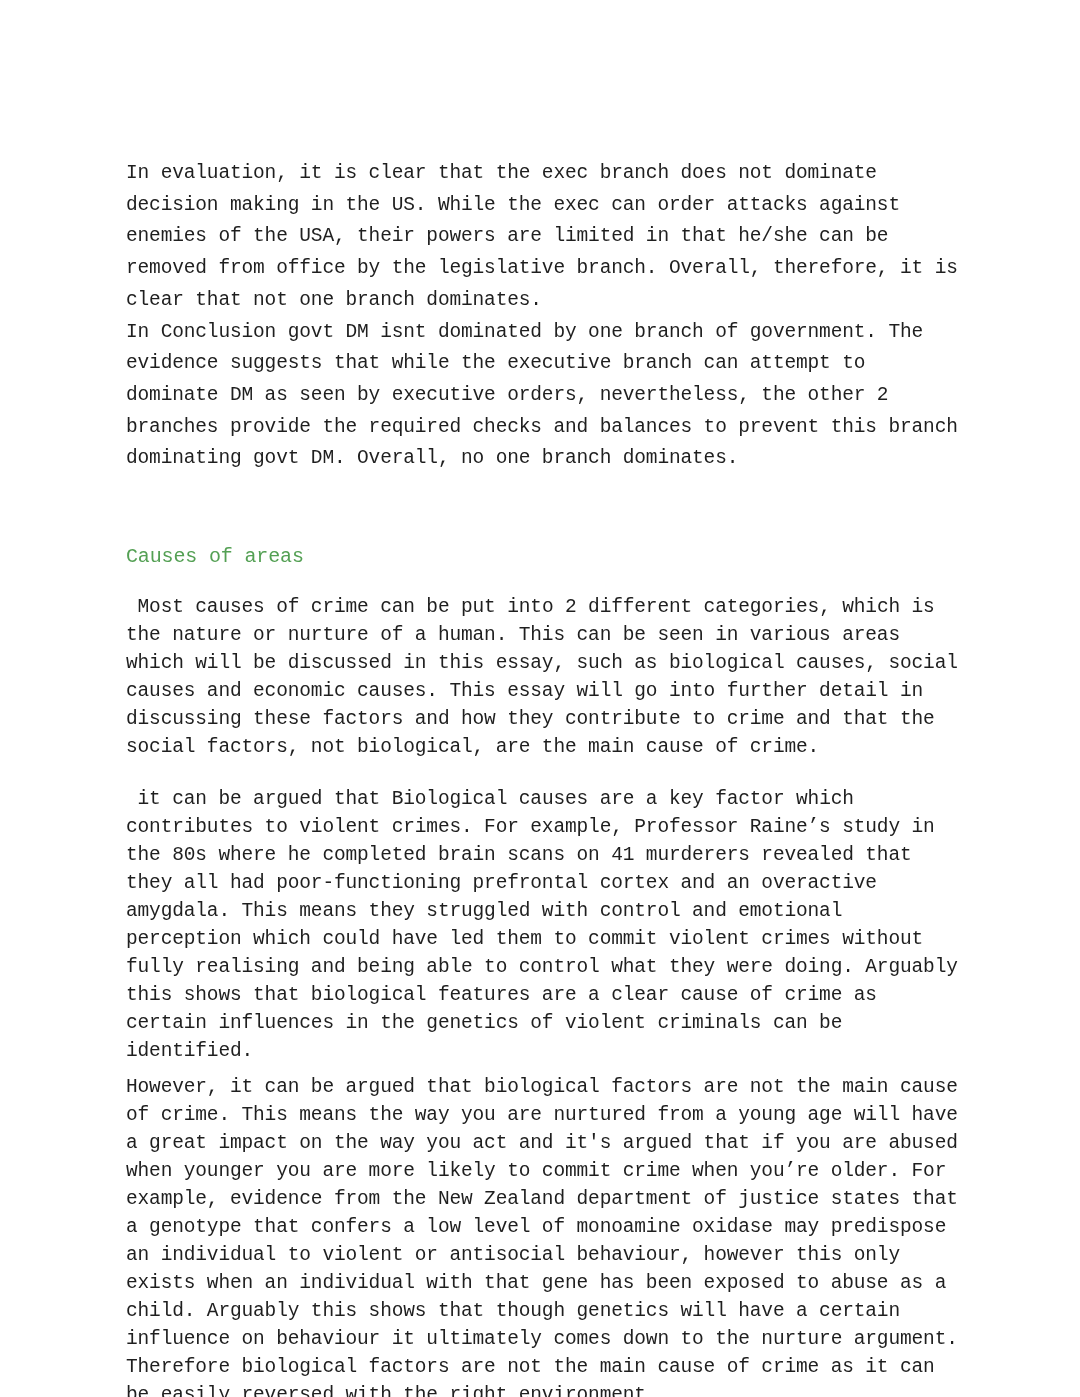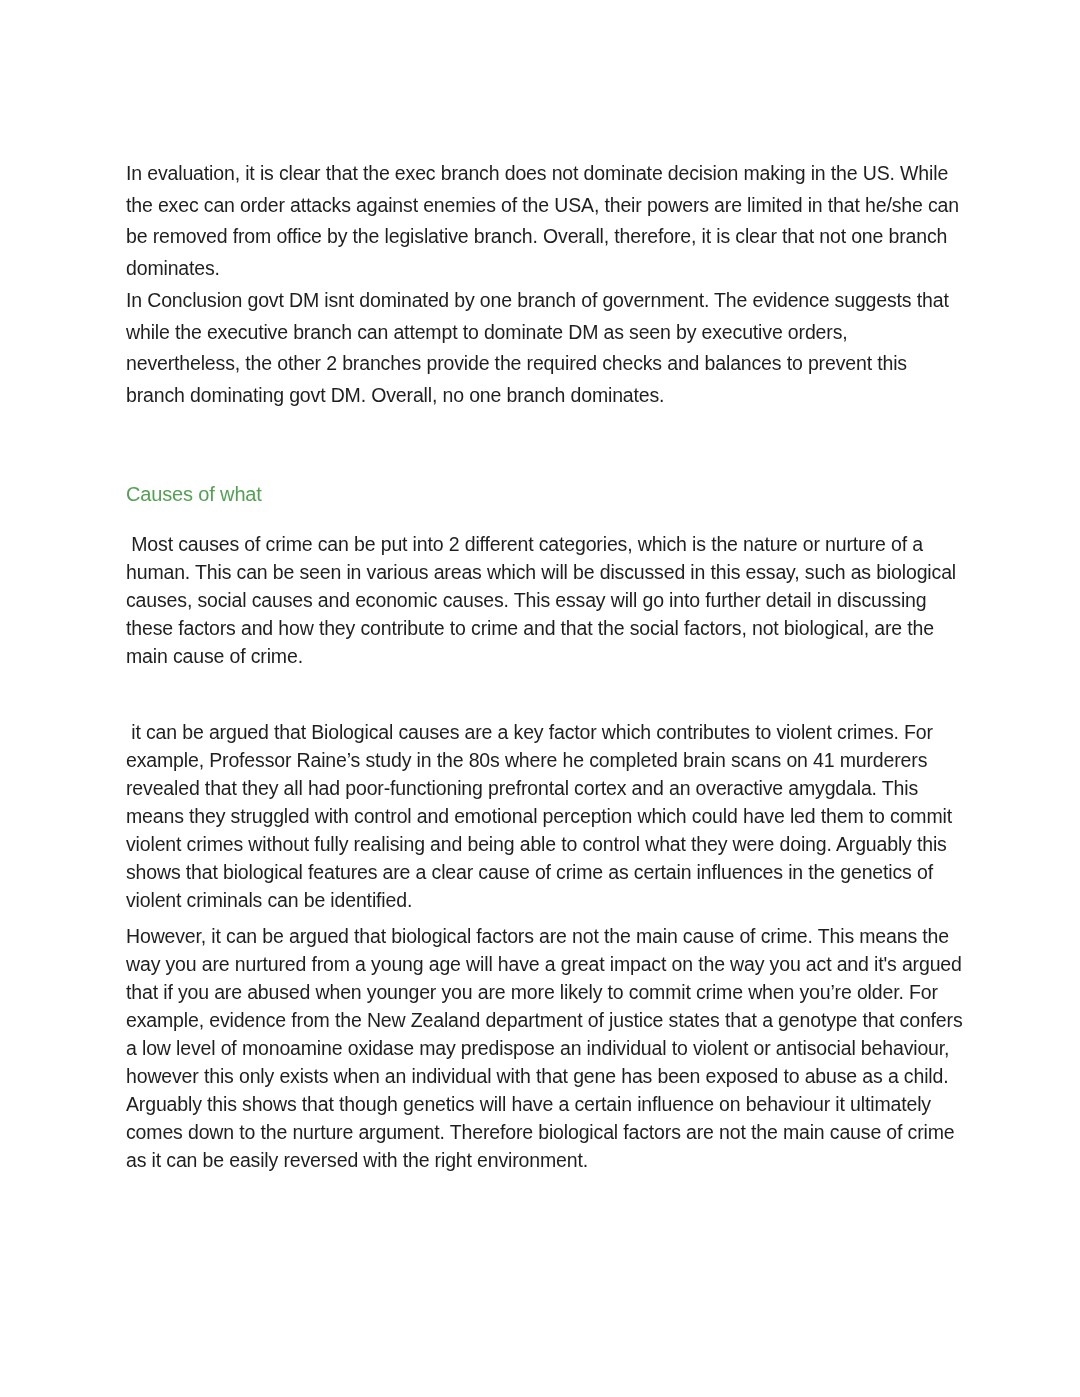--- a/index.html
+++ b/index.html
@@ -7,21 +7,21 @@
       padding: 0;
       background: #ffffff;
     }
     .page {
       position: relative;
       width: 1080px;
       height: 1397px;
       background: #ffffff;
       overflow: hidden;
       box-sizing: border-box;
-      font-family: Liberation Sans, sans-serif;
+      font-family: Liberation Mono, monospace;
       color: #1f1f1f;
     }
     .doc {
       padding: 158px 118px 0 126px;
       box-sizing: border-box;
     }
     .para {
       width: 838px;
       font-size: 19.5px;
       letter-spacing: -0.15px;
@@ -33,34 +33,34 @@
     .para-conclusion { }
     .heading-green {
       margin-top: 68px;
       width: 838px;
       font-size: 20px;
       line-height: 28px;
       letter-spacing: -0.15px;
       color: #54a054;
       font-weight: normal;
     }
-    .para-biological { margin-top: 48px; }
+    .para-biological { margin-top: 24px; }
     .para-nurture { margin-top: 8px; }
   </style>
 </head>
 <body>
 
 <div class="page">
   <div class="doc">
 
     <div class="para loose">In evaluation, it is clear that the exec branch does not dominate decision making in the US. While the exec can order attacks against enemies of the USA, their powers are limited in that he/she can be removed from office by the legislative branch. Overall, therefore, it is clear that not one branch dominates.</div>
 
     <div class="para loose para-conclusion">In Conclusion govt DM isnt dominated by one branch of government. The evidence suggests that while the executive branch can attempt to dominate DM as seen by executive orders, nevertheless, the other 2 branches provide the required checks and balances to prevent this branch dominating govt DM. Overall, no one branch dominates.</div>
 
-    <div class="heading-green">Causes of what</div>
+    <div class="heading-green">Causes of areas</div>
 
     <div class="para tight"> Most causes of crime can be put into 2 different categories, which is the nature or nurture of a human. This can be seen in various areas which will be discussed in this essay, such as biological causes, social causes and economic causes. This essay will go into further detail in discussing these factors and how they contribute to crime and that the social factors, not biological, are the main cause of crime.</div>
 
     <div class="para tight para-biological"> it can be argued that Biological causes are a key factor which contributes to violent crimes. For example, Professor Raine’s study in the 80s where he completed brain scans on 41 murderers revealed that they all had poor-functioning prefrontal cortex and an overactive amygdala. This means they struggled with control and emotional perception which could have led them to commit violent crimes without fully realising and being able to control what they were doing. Arguably this shows that biological features are a clear cause of crime as certain influences in the genetics of violent criminals can be identified.</div>
 
     <div class="para tight para-nurture">However, it can be argued that biological factors are not the main cause of crime. This means the way you are nurtured from a young age will have a great impact on the way you act and it's argued that if you are abused when younger you are more likely to commit crime when you’re older. For example, evidence from the New Zealand department of justice states that a genotype that confers a low level of monoamine oxidase may predispose an individual to violent or antisocial behaviour, however this only exists when an individual with that gene has been exposed to abuse as a child. Arguably this shows that though genetics will have a certain influence on behaviour it ultimately comes down to the nurture argument. Therefore biological factors are not the main cause of crime as it can be easily reversed with the right environment.</div>
 
   </div>
 </div>
 

